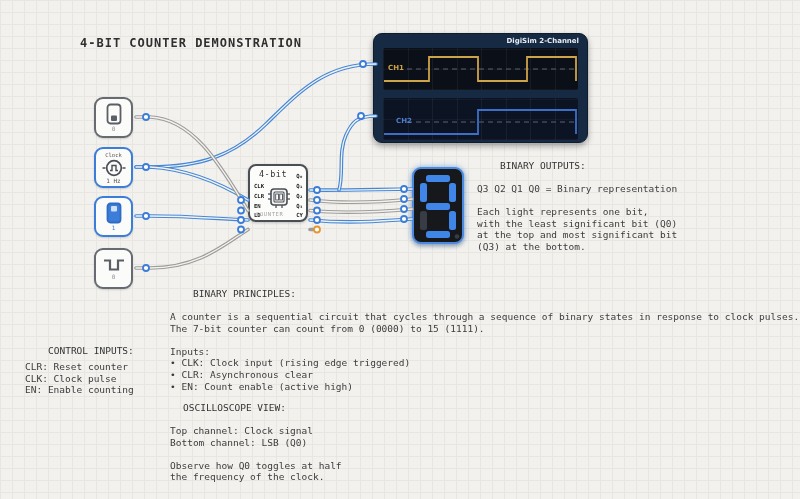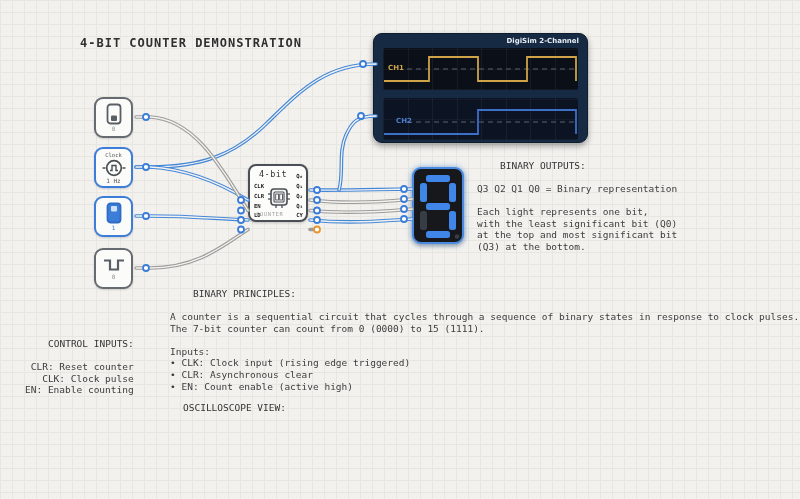--- a/index.html
+++ b/index.html
@@ -251,20 +251,25 @@
 
   <div class="abs sec-head" style="left:170px; top:288px;">BINARY PRINCIPLES:</div>
   <div class="abs sec-body" style="left:170px; top:311px;">A counter is a sequential circuit that cycles through a sequence of binary states in response to clock pulses.
 The 7-bit counter can count from 0 (0000) to 15 (1111).
 
 Inputs:
 • CLK: Clock input (rising edge triggered)
 • CLR: Asynchronous clear
 • EN: Count enable (active high)</div>
 
-  <div class="abs sec-head" style="left:25px; top:338px;text-align:center;">CONTROL INPUTS:</div>
-  <div class="abs sec-body" style="left:25px; top:361px;text-align:right;">CLR: Reset counter
+  <div class="abs sec-head" style="left:25px; top:345px;text-align:center;">CONTROL INPUTS:</div>
+  <div class="abs sec-body" style="left:25px; top:361px;">CLR: Reset counter
 CLK: Clock pulse
 EN: Enable counting</div>
 
   <div class="abs sec-head" style="left:160px; top:402px;">OSCILLOSCOPE VIEW:</div>
+  <div class="abs sec-body" style="left:170px; top:425px;">Top channel: Clock signal
+Bottom channel: LSB (Q0)
+
+Observe how Q0 toggles at half
+the frequency of the clock.</div>
 
 </div>
 
 </body></html>

